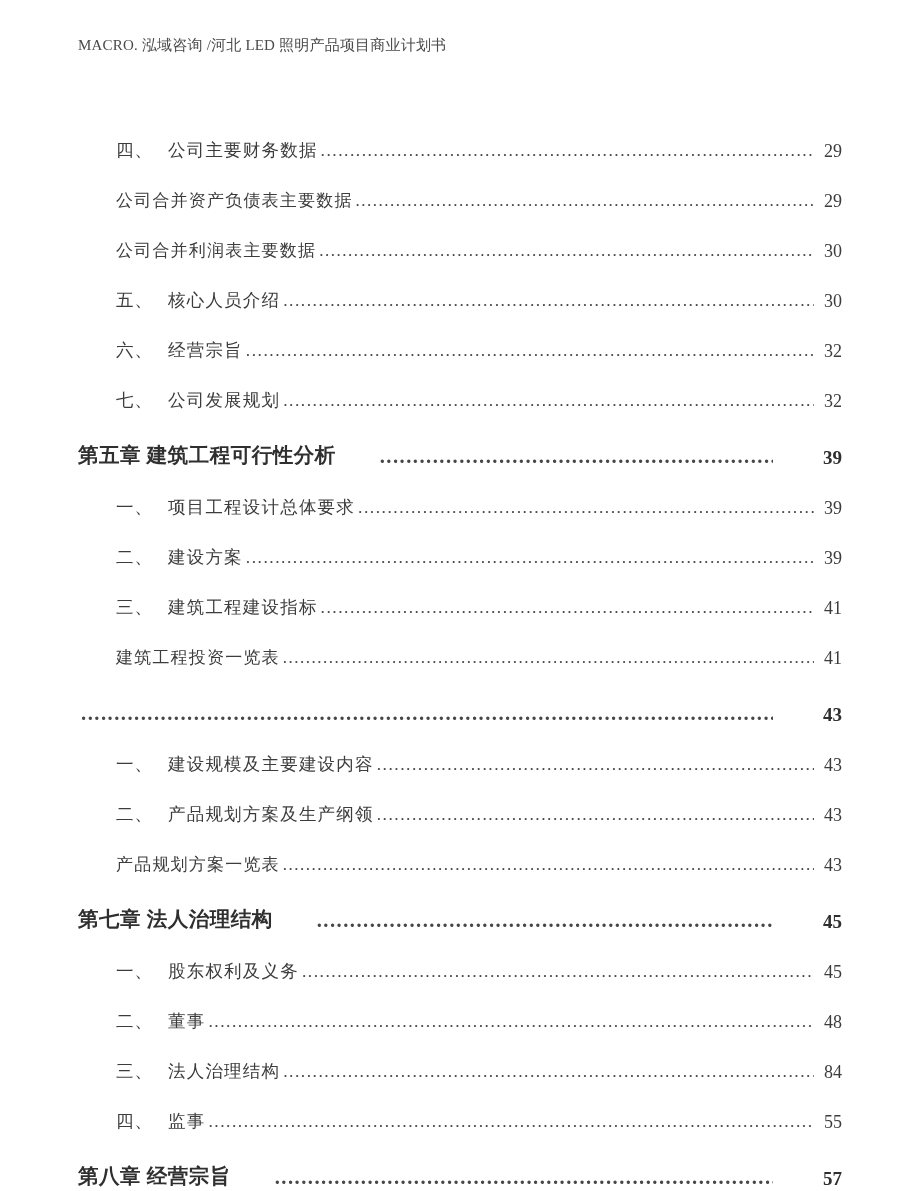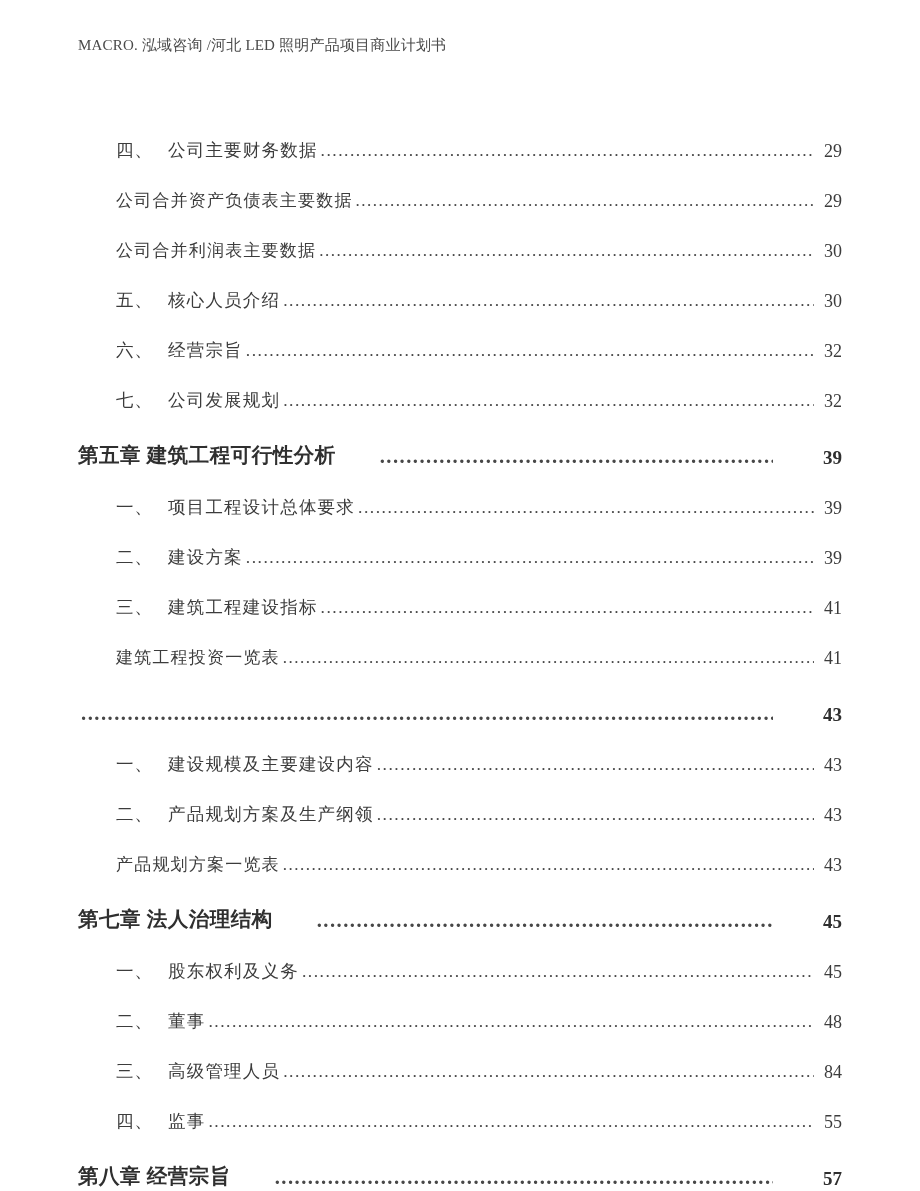--- a/index.html
+++ b/index.html
@@ -204,21 +204,21 @@
         <span class="page-num">45</span>
       </div>
       <div class="toc-row lvl-sec">
         <span class="num">二、</span>
         <span class="label">董事</span>
         <span class="dots">................................................................................................................................</span>
         <span class="page-num">48</span>
       </div>
       <div class="toc-row lvl-sec">
         <span class="num">三、</span>
-        <span class="label">高级管理人员</span>
+        <span class="label">法人治理结构</span>
         <span class="dots">................................................................................................................................</span>
         <span class="page-num">84</span>
       </div>
       <div class="toc-row lvl-sec">
         <span class="num">四、</span>
         <span class="label">监事</span>
         <span class="dots">................................................................................................................................</span>
         <span class="page-num">55</span>
       </div>
       <div class="toc-row lvl-chapter">

